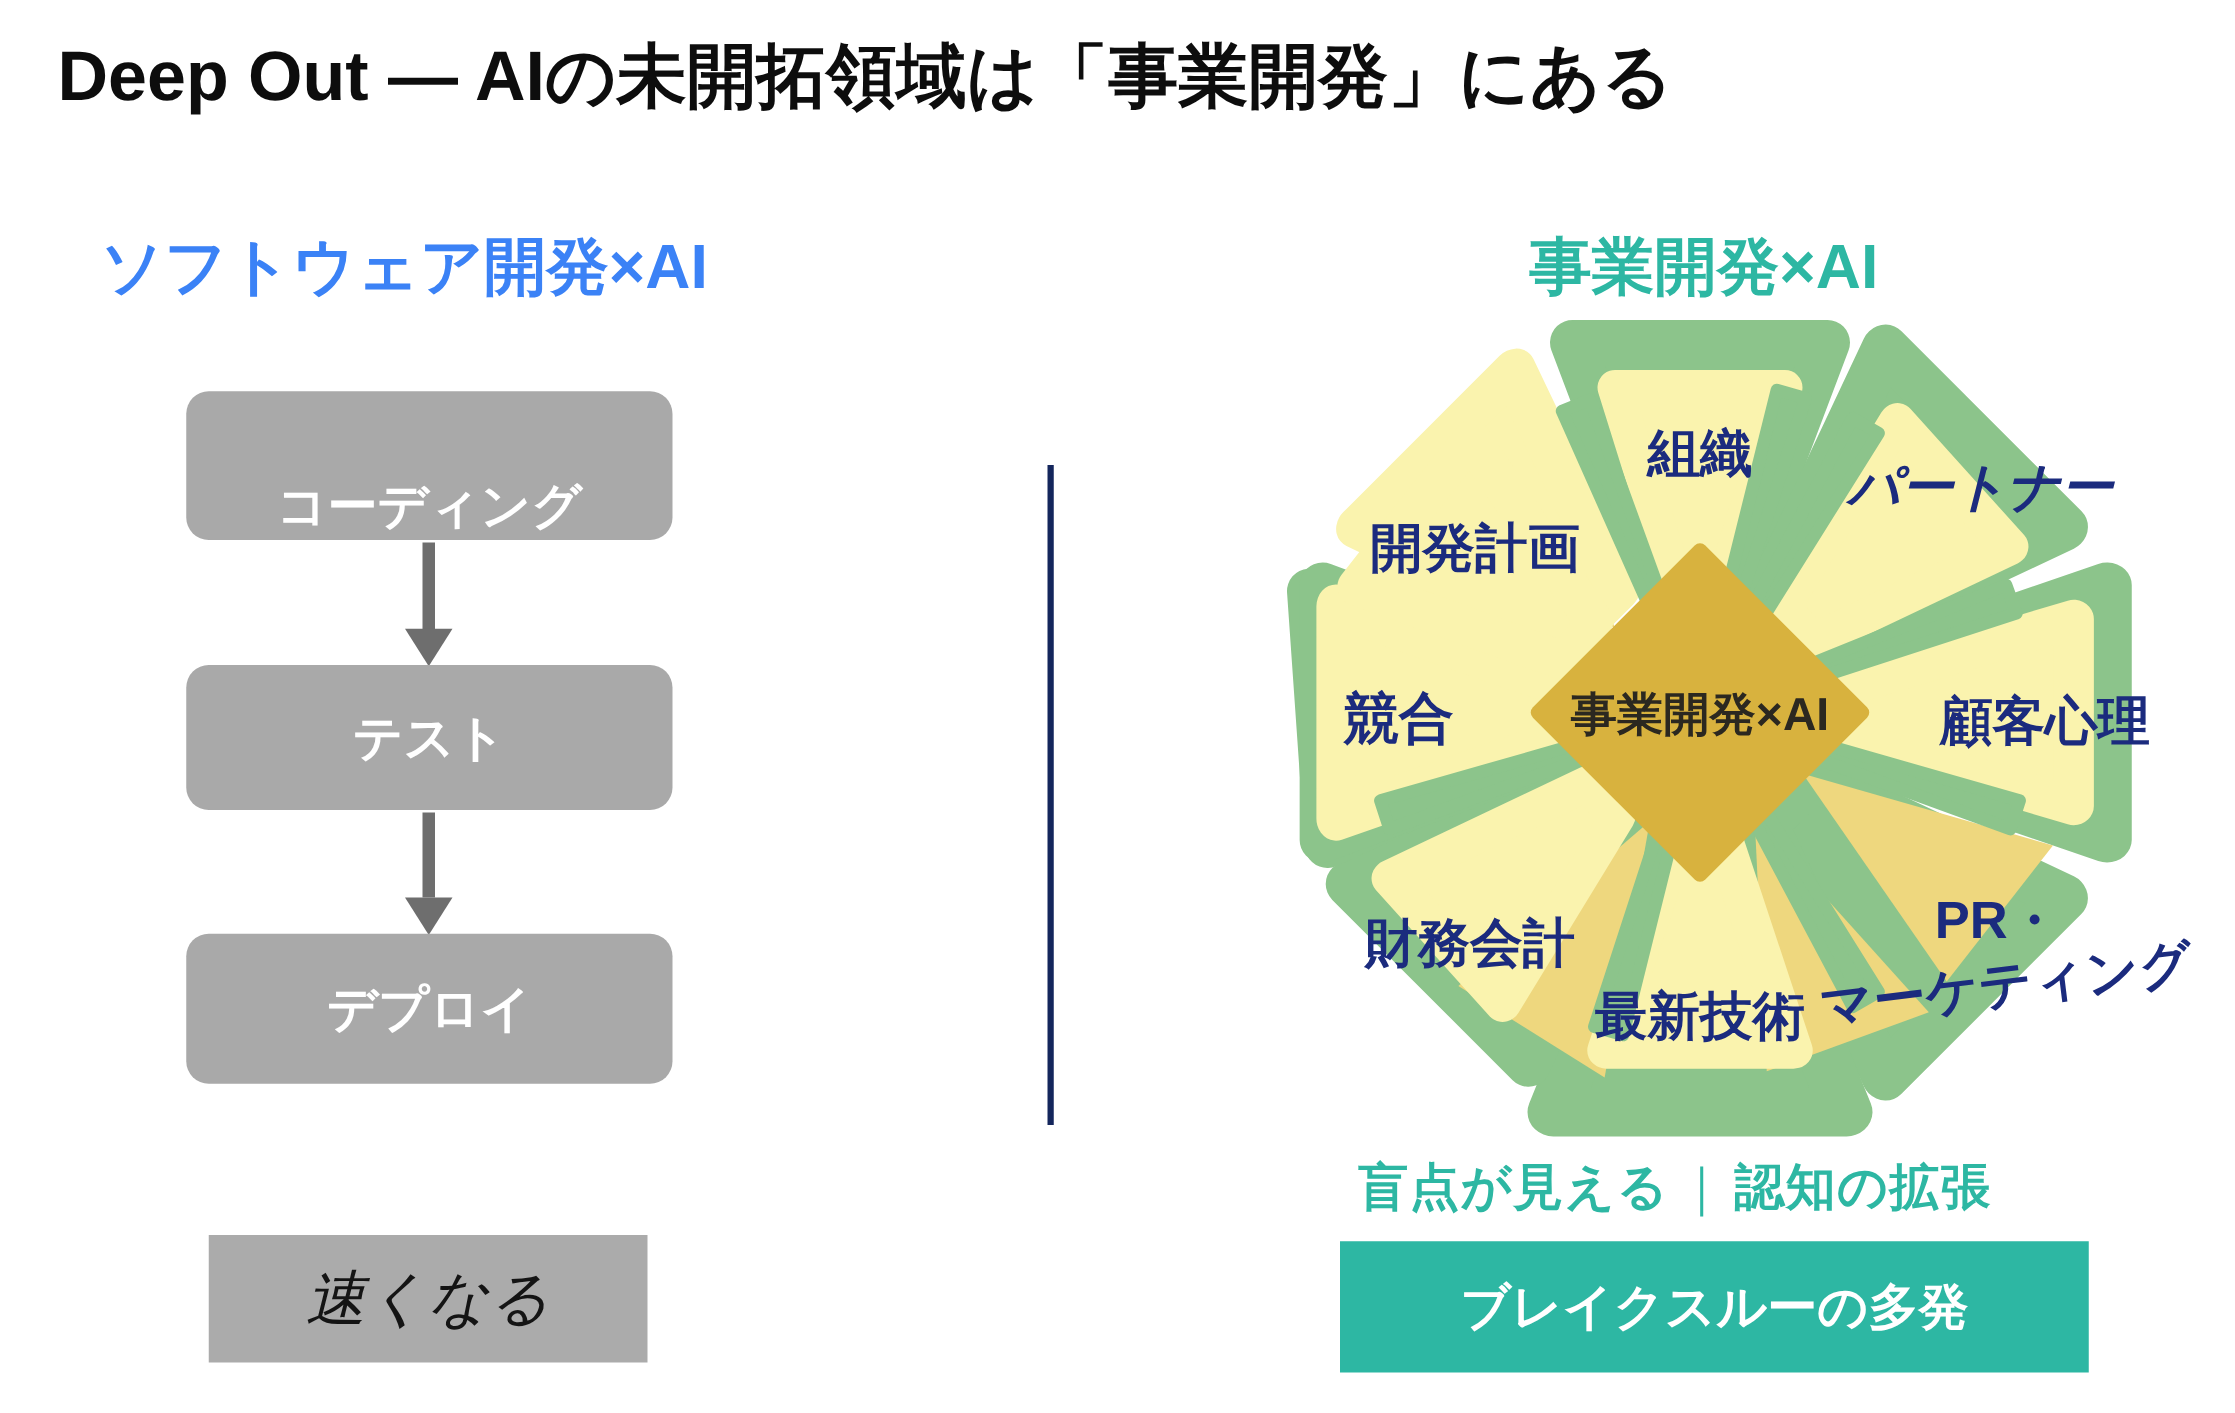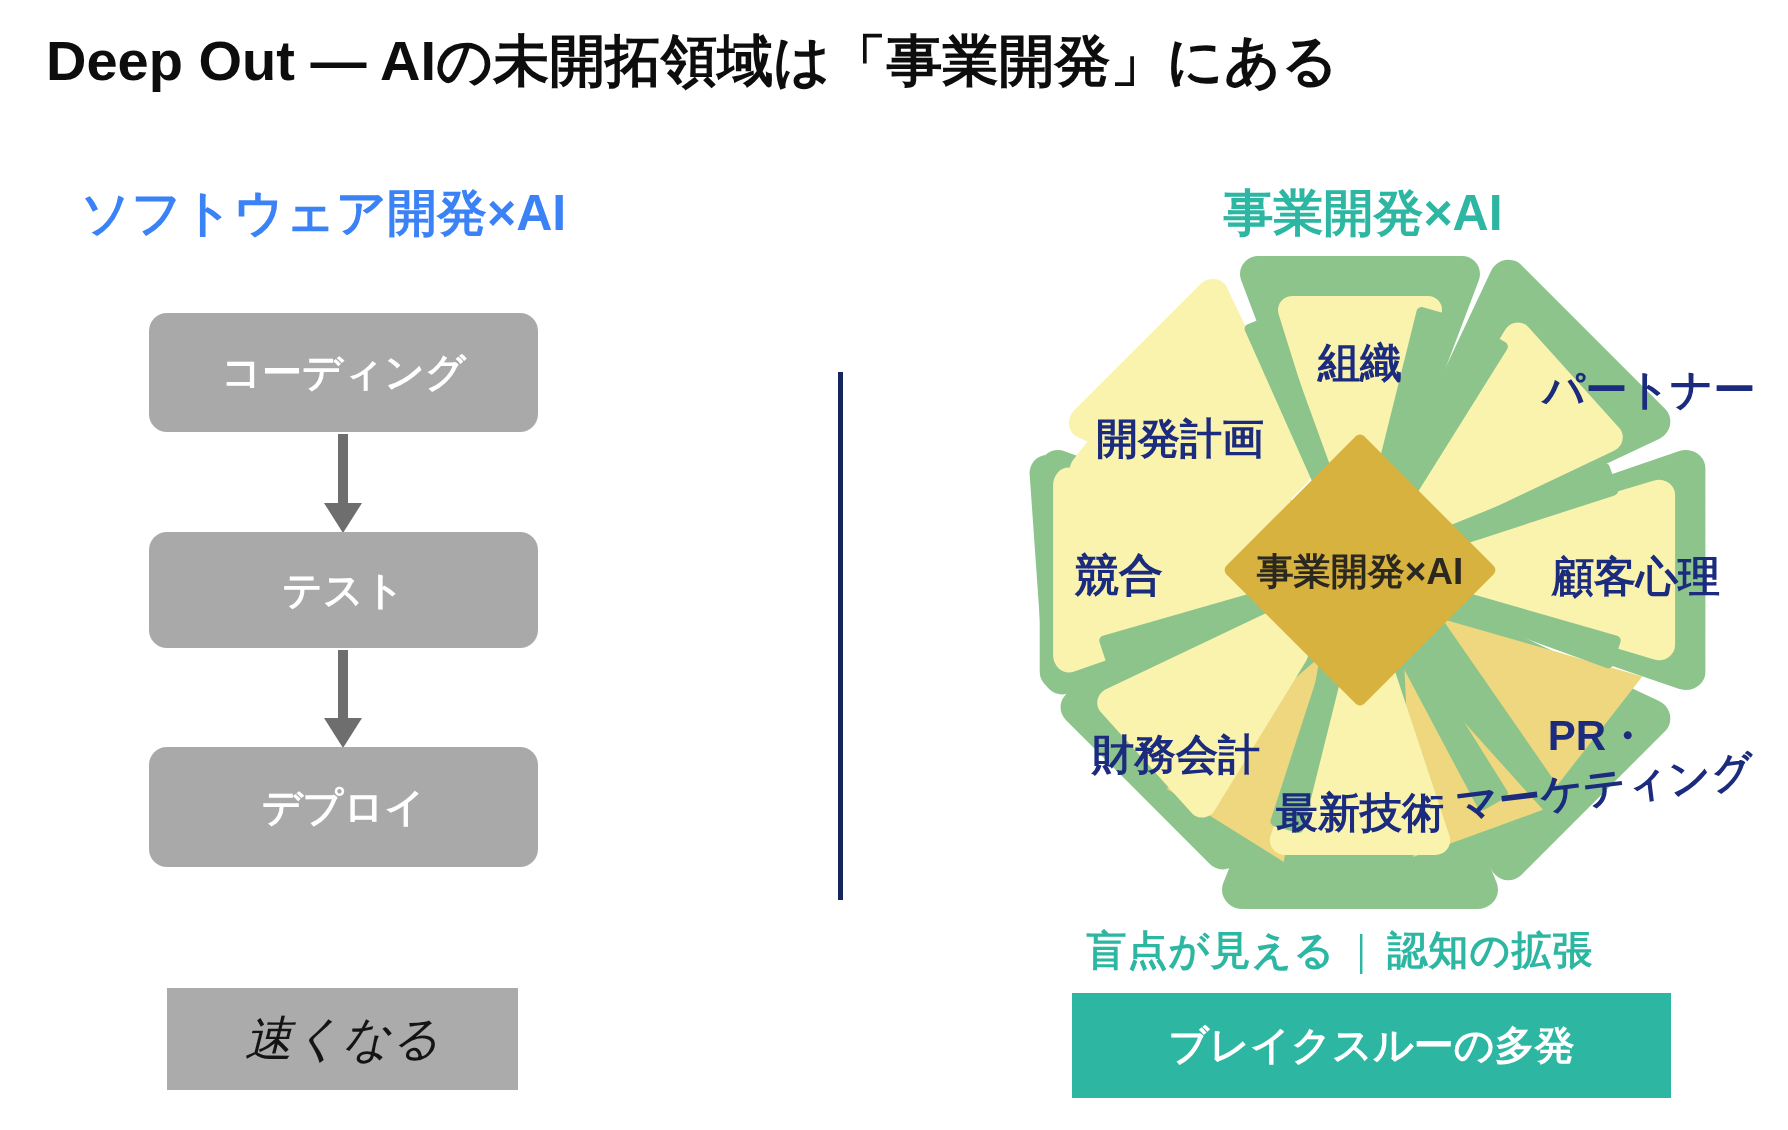--- a/index.html
+++ b/index.html
@@ -19,21 +19,21 @@
   #right-heading{
     left:1363px;top:180px;transform:translateX(-50%);
     font-size:50px;font-weight:800;color:#2db7a3;white-space:nowrap;
   }
   
   .flow-box{
     left:149px;width:389px;background:#a9a9a9;border-radius:18px;
     color:#ffffff;font-size:40px;font-weight:700;
     display:flex;align-items:center;justify-content:center;white-space:nowrap;
   }
-  #flow-box-1{top:313px;height:119px;}
+  #flow-box-1{top:313px;height:119px;align-items:flex-end;}
   #flow-box-2{top:532px;height:116px;}
   #flow-box-3{top:747px;height:120px;}
   .arrow-shaft{left:338px;width:10px;background:#6e6e6e;}
   #arrow-1-shaft{top:434px;height:70px;}
   #arrow-2-shaft{top:650px;height:68px;}
   .arrow-head{
     left:324px;width:0;height:0;
     border-left:19px solid transparent;border-right:19px solid transparent;
     border-top:30px solid #6e6e6e;
   }
@@ -47,21 +47,21 @@
   
   #divider{left:838px;top:372px;width:5px;height:528px;background:#14265c;}
   
   #flower-svg{left:990px;top:205px;}
   .petal-label{
     transform:translate(-50%,-50%);
     color:#1b2b7e;font-size:42px;font-weight:800;white-space:nowrap;
   }
   #label-top{left:1360px;top:363px;}
   #label-top-left{left:1180px;top:395px;margin-top:44px;}
-  #label-top-right{left:1649px;top:390px;}
+  #label-top-right{left:1584px;top:390px;font-style:italic;}
   #label-left{left:1119px;top:575px;font-size:44px;}
   #label-right{left:1636px;top:577px;}
   #label-bottom-left{left:1176px;top:755px;}
   #label-bottom{left:1360px;top:813px;}
   #label-br1{left:1598px;top:736px;}
   #label-br2{left:1605px;top:788px;transform:translate(-50%,-50%) rotate(-7deg);}
   #center-label{
     left:1360px;top:572px;transform:translate(-50%,-50%);
     color:#2b2820;font-size:37px;font-weight:800;white-space:nowrap;
   }

